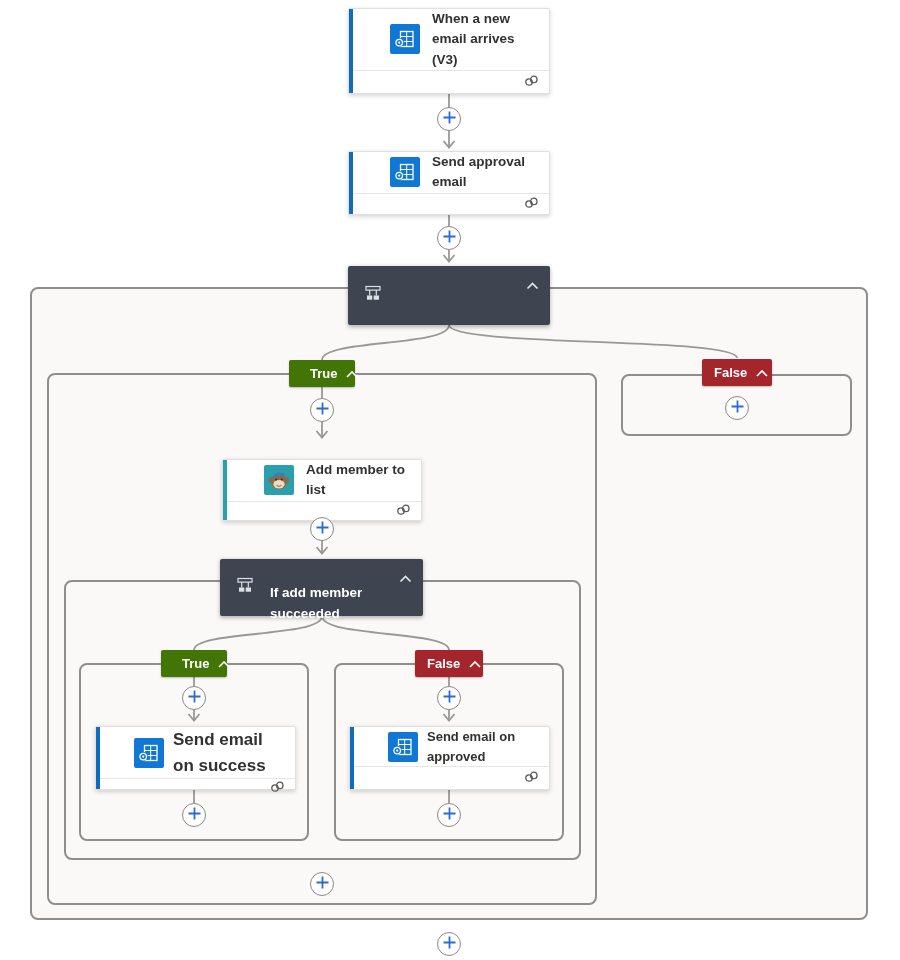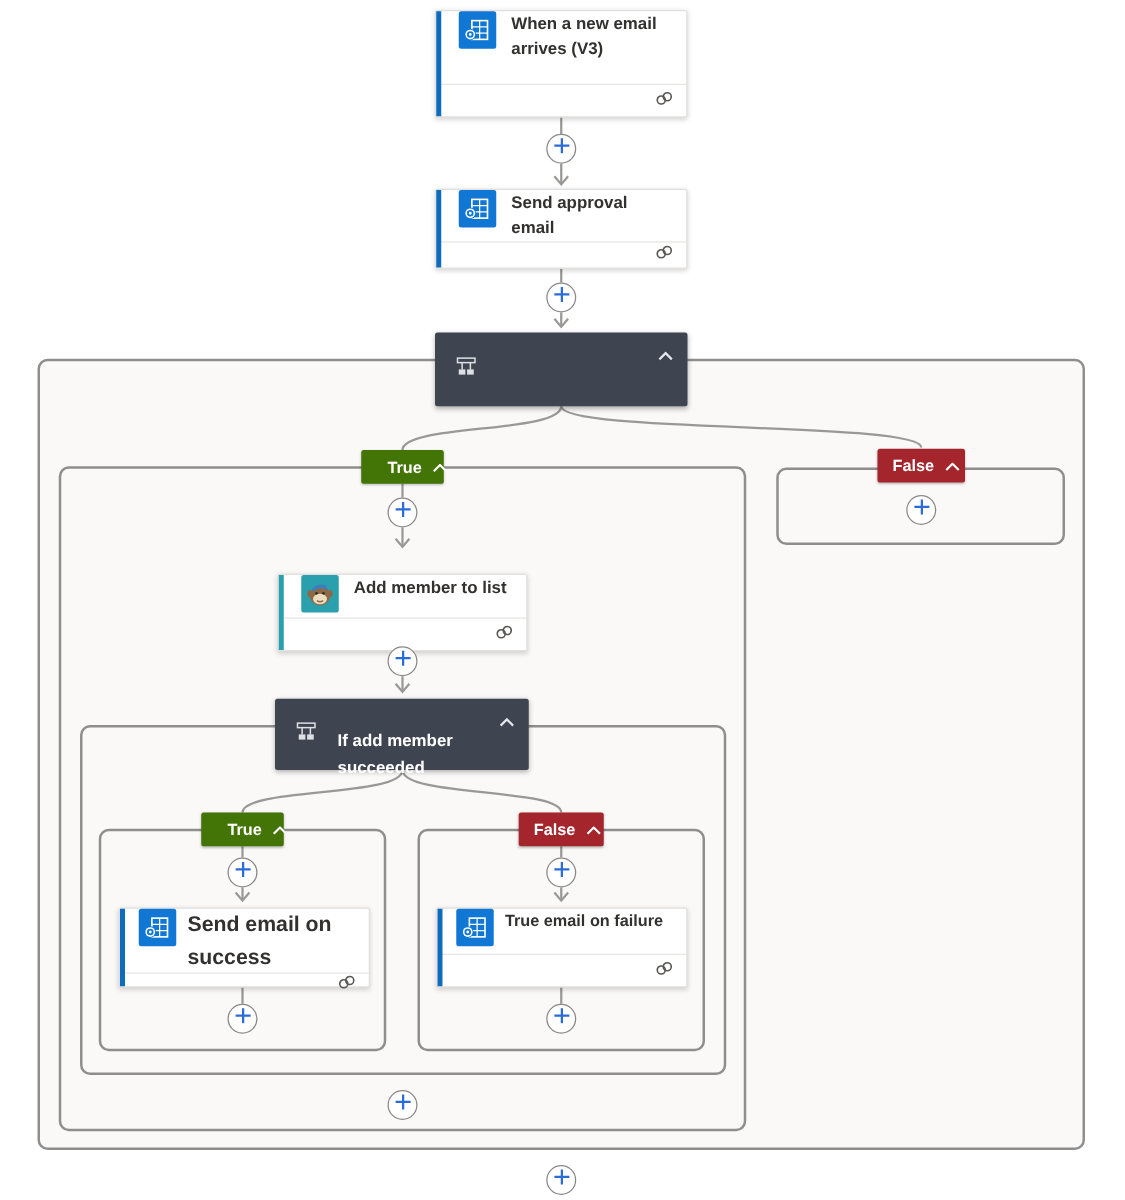--- a/index.html
+++ b/index.html
@@ -9,21 +9,21 @@
   
   .scope{position:absolute;border:2px solid #908e8c;border-radius:8px;background:#faf9f7;z-index:1;}
 
   
   .connectors{position:absolute;left:0;top:0;z-index:2;pointer-events:none;}
 
   
   .card{position:absolute;background:#fff;border:1px solid #e2e0de;border-radius:2px;
         box-shadow:0 1.5px 4px rgba(0,0,0,.16);display:flex;flex-direction:column;z-index:3;box-sizing:border-box;}
   .accent{position:absolute;left:0;top:0;bottom:0;width:4px;}
-  .card-main{flex:1;display:flex;align-items:flex-start;gap:12px;padding:0 10px 0 18px;}
+  .card-main{flex:1;display:flex;align-items:center;gap:12px;padding:0 10px 0 18px;margin-left:23px;}
   .app-icon{width:30px;height:30px;border-radius:2px;flex:none;display:flex;align-items:center;justify-content:center;overflow:hidden;}
   .card-title{font-size:13.5px;font-weight:bold;color:#323130;line-height:1.5;}
   .card-footer{height:25px;border-top:1px solid #e8e6e4;display:flex;align-items:center;justify-content:flex-end;padding-right:10px;}
 
   
   .cond{position:absolute;background:#3e4450;border-radius:2px;box-shadow:0 1.5px 4px rgba(0,0,0,.3);
         display:flex;align-items:center;gap:15px;padding:0 30px 0 15px;z-index:3;box-sizing:border-box;}
   .cond-title{font-size:13.5px;font-weight:bold;color:#fff;line-height:1.5;}
   .cond-chev{position:absolute;top:10px;right:11px;}
 
@@ -262,21 +262,21 @@
         <svg width="30" height="30" viewBox="0 0 30 30">
           <rect x="10.5" y="7.5" width="12.5" height="15" fill="none" stroke="#fff" stroke-width="1.3"></rect>
           <line x1="10.5" y1="12.5" x2="23" y2="12.5" stroke="#fff" stroke-width="1"></line>
           <line x1="10.5" y1="17.5" x2="23" y2="17.5" stroke="#fff" stroke-width="1"></line>
           <line x1="16.7" y1="7.5" x2="16.7" y2="22.5" stroke="#fff" stroke-width="1"></line>
           <circle cx="9.2" cy="18.6" r="4.6" fill="#1077d4"></circle>
           <circle cx="9.2" cy="18.6" r="3.9" fill="#fff"></circle>
           <circle cx="9.2" cy="18.6" r="1.9" fill="none" stroke="#1077d4" stroke-width="1.5"></circle>
         </svg>
       </div>
-      <div class="card-title" style="font-size:13px;">True email on failure</div>
+      <div class="card-title" style="font-size:13px;">Send email on approved</div>
     </div>
     <div class="card-footer">
       <span>
         <svg width="15" height="13" viewBox="0 0 15 13">
           <circle cx="5" cy="8" r="3.2" fill="none" stroke="#5a5856" stroke-width="1.3"></circle>
           <circle cx="9.8" cy="5.4" r="3.2" fill="none" stroke="#5a5856" stroke-width="1.3"></circle>
         </svg>
       </span>
     </div>
   </div>

